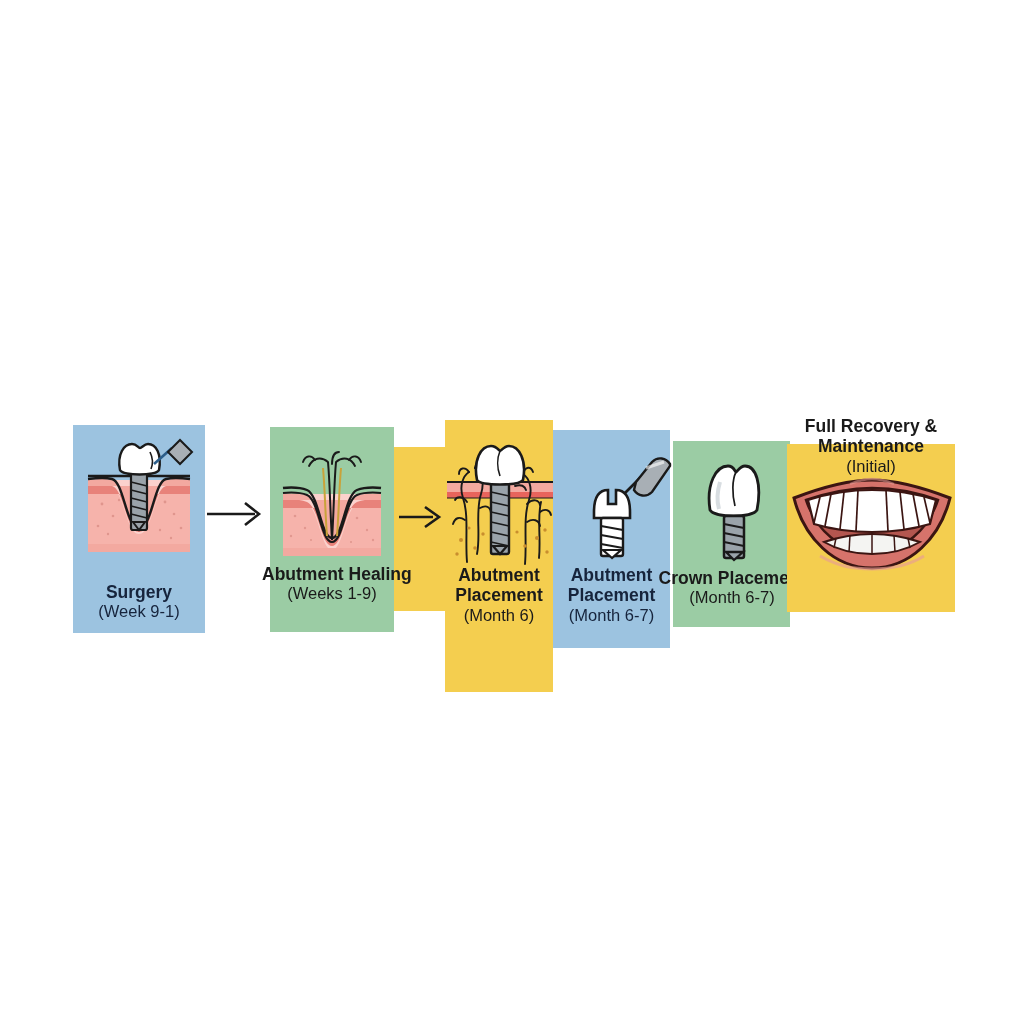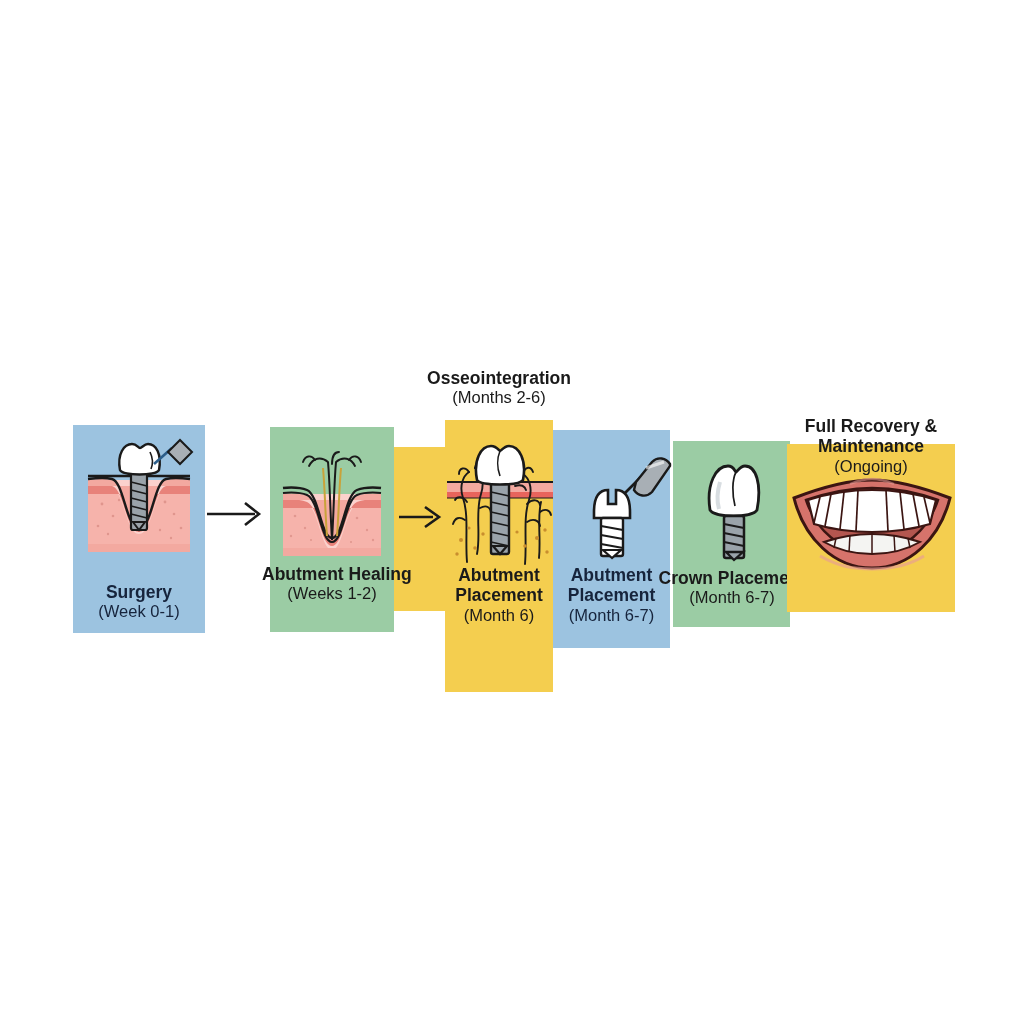--- a/index.html
+++ b/index.html
@@ -70,21 +70,21 @@
       <path d="M34 32 C31 16 38 6 46 6 C51 6 52 10 54 10 C56 10 58 6 62 6 C70 6 76 16 73 32 C70 38 37 38 34 32 Z" fill="#FFFFFF" stroke="#1A1A1A" stroke-width="2.4"></path>
       <path d="M64 14 C67 20 67 26 65 31" fill="none" stroke="#1A1A1A" stroke-width="1.6"></path>
 
       <path d="M68 26 L86 10" stroke="#2C5E8A" stroke-width="2.6"></path>
       <path d="M82 14 L94 2 L106 14 L94 26 Z" fill="#A8AFB5" stroke="#1A1A1A" stroke-width="2"></path>
     </svg>
   </div>
 
   <div class="label" style="left:73px;top:570px;width:132px;color:#16243C;margin-top:12px;">
     <span class="t">Surgery</span>
-    <span class="s">(Week 0-1)</span>
+    <span class="s">(Week 9-1)</span>
   </div>
 
   <div class="arrow" style="left:207px;top:500px;width:58px;height:28px;">
     <svg width="58" height="28" viewBox="0 0 58 28">
       <line x1="0" y1="14" x2="48" y2="14" stroke="#1A1A1A" stroke-width="2.6"></line>
       <polyline points="38,3 52,14 38,25" fill="none" stroke="#1A1A1A" stroke-width="2.6"></polyline>
     </svg>
   </div>
 
   <div class="panel" style="left:390px;top:447px;width:56px;height:164px;background:#F4CE4F;"></div>
@@ -120,36 +120,32 @@
         <path d="M34 10 C30 4 24 6 22 12"></path>
         <path d="M55 12 C62 6 70 8 74 16"></path>
         <path d="M68 10 C72 4 78 6 80 12"></path>
         <path d="M51 14 C51 6 54 2 58 2"></path>
       </g>
     </svg>
   </div>
 
   <div class="label" style="left:262px;top:564px;width:140px;color:#1A1A1A;">
     <span class="t">Abutment Healing</span>
-    <span class="s">(Weeks 1-2)</span>
+    <span class="s">(Weeks 1-9)</span>
   </div>
 
   <div class="arrow" style="left:399px;top:504px;width:46px;height:26px;">
     <svg width="46" height="26" viewBox="0 0 46 26">
       <line x1="0" y1="13" x2="34" y2="13" stroke="#1A1A1A" stroke-width="2.6"></line>
       <polyline points="26,3 40,13 26,23" fill="none" stroke="#1A1A1A" stroke-width="2.6"></polyline>
     </svg>
   </div>
 
   <div class="panel" style="left:445px;top:420px;width:108px;height:272px;background:#F4CE4F;"></div>
 
-  <div class="label" style="left:382px;top:368px;width:234px;color:#1A1A1A;">
-    <span class="t">Osseointegration</span>
-    <span class="s">(Months 2-6)</span>
-  </div>
 
   <div class="art" style="left:447px;top:442px;width:106px;height:126px;">
     <svg width="106" height="126" viewBox="0 0 106 126">
 
       <rect x="0" y="40" width="106" height="10" fill="#F3A9A0"></rect>
       <rect x="0" y="50" width="106" height="6" fill="#E8645C"></rect>
       <line x1="0" y1="40" x2="106" y2="40" stroke="#1A1A1A" stroke-width="1.8"></line>
       <line x1="0" y1="56" x2="106" y2="56" stroke="#1A1A1A" stroke-width="1.2"></line>
 
       <g fill="none" stroke="#1A1A1A" stroke-width="1.9" stroke-linecap="round">
@@ -251,21 +247,21 @@
   <div class="label" style="left:658px;top:568px;width:148px;color:#1A1A1A;">
     <span class="t">Crown Placement</span>
     <span class="s">(Month 6-7)</span>
   </div>
 
   <div class="panel" style="left:787px;top:444px;width:168px;height:168px;background:#F4CE4F;"></div>
 
   <div class="label" style="left:776px;top:400px;width:190px;color:#1A1A1A;margin-top:16px;">
     <span class="t">Full Recovery &amp;</span>
     <span class="t">Maintenance</span>
-    <span class="s">(Ongoing)</span>
+    <span class="s">(Initial)</span>
   </div>
 
   <div class="art" style="left:790px;top:468px;width:164px;height:110px;">
     <svg width="164" height="110" viewBox="0 0 164 110">
 
       <path d="M4 30 C30 20 58 12 82 12 C106 12 134 20 160 30
                C150 70 120 100 82 100 C44 100 14 70 4 30 Z" fill="#D6736B" stroke="#3B1512" stroke-width="3"></path>
 
       <path d="M16 32 C40 24 62 20 82 20 C102 20 126 24 148 32
                C138 62 114 84 82 84 C50 84 26 62 16 32 Z" fill="#B4564F" stroke="#3B1512" stroke-width="2.4"></path>

